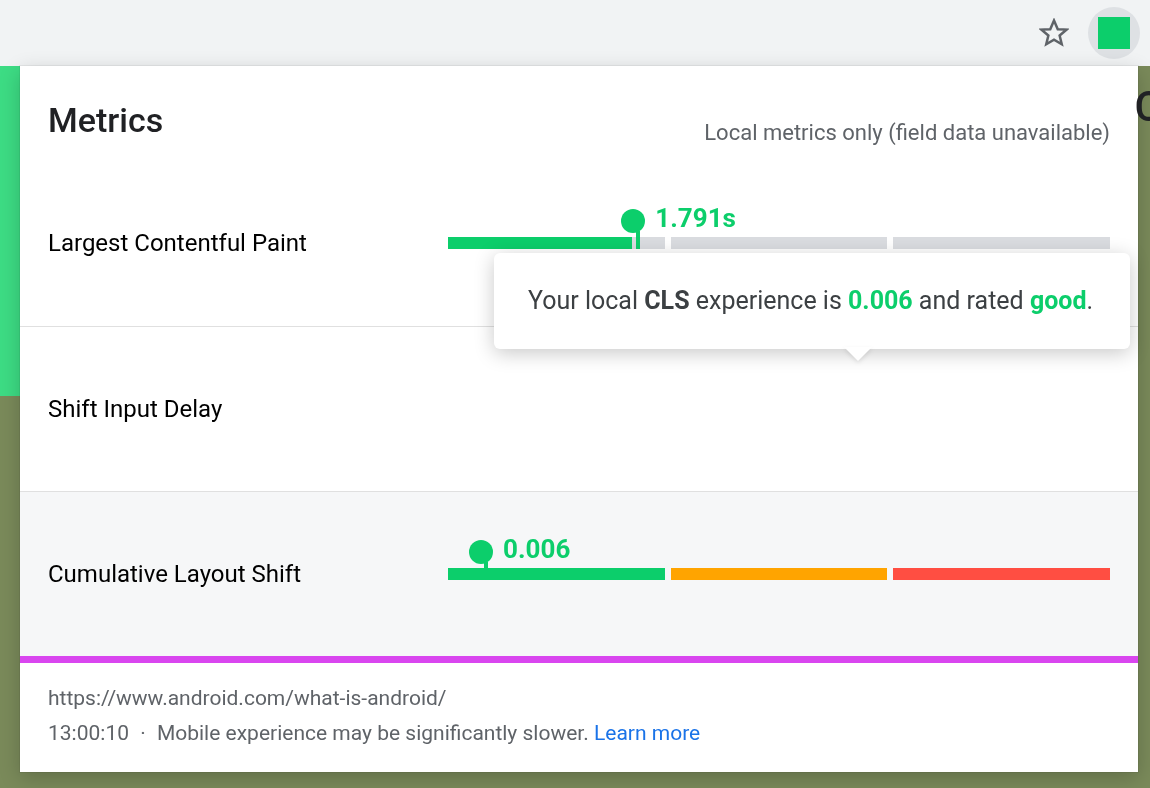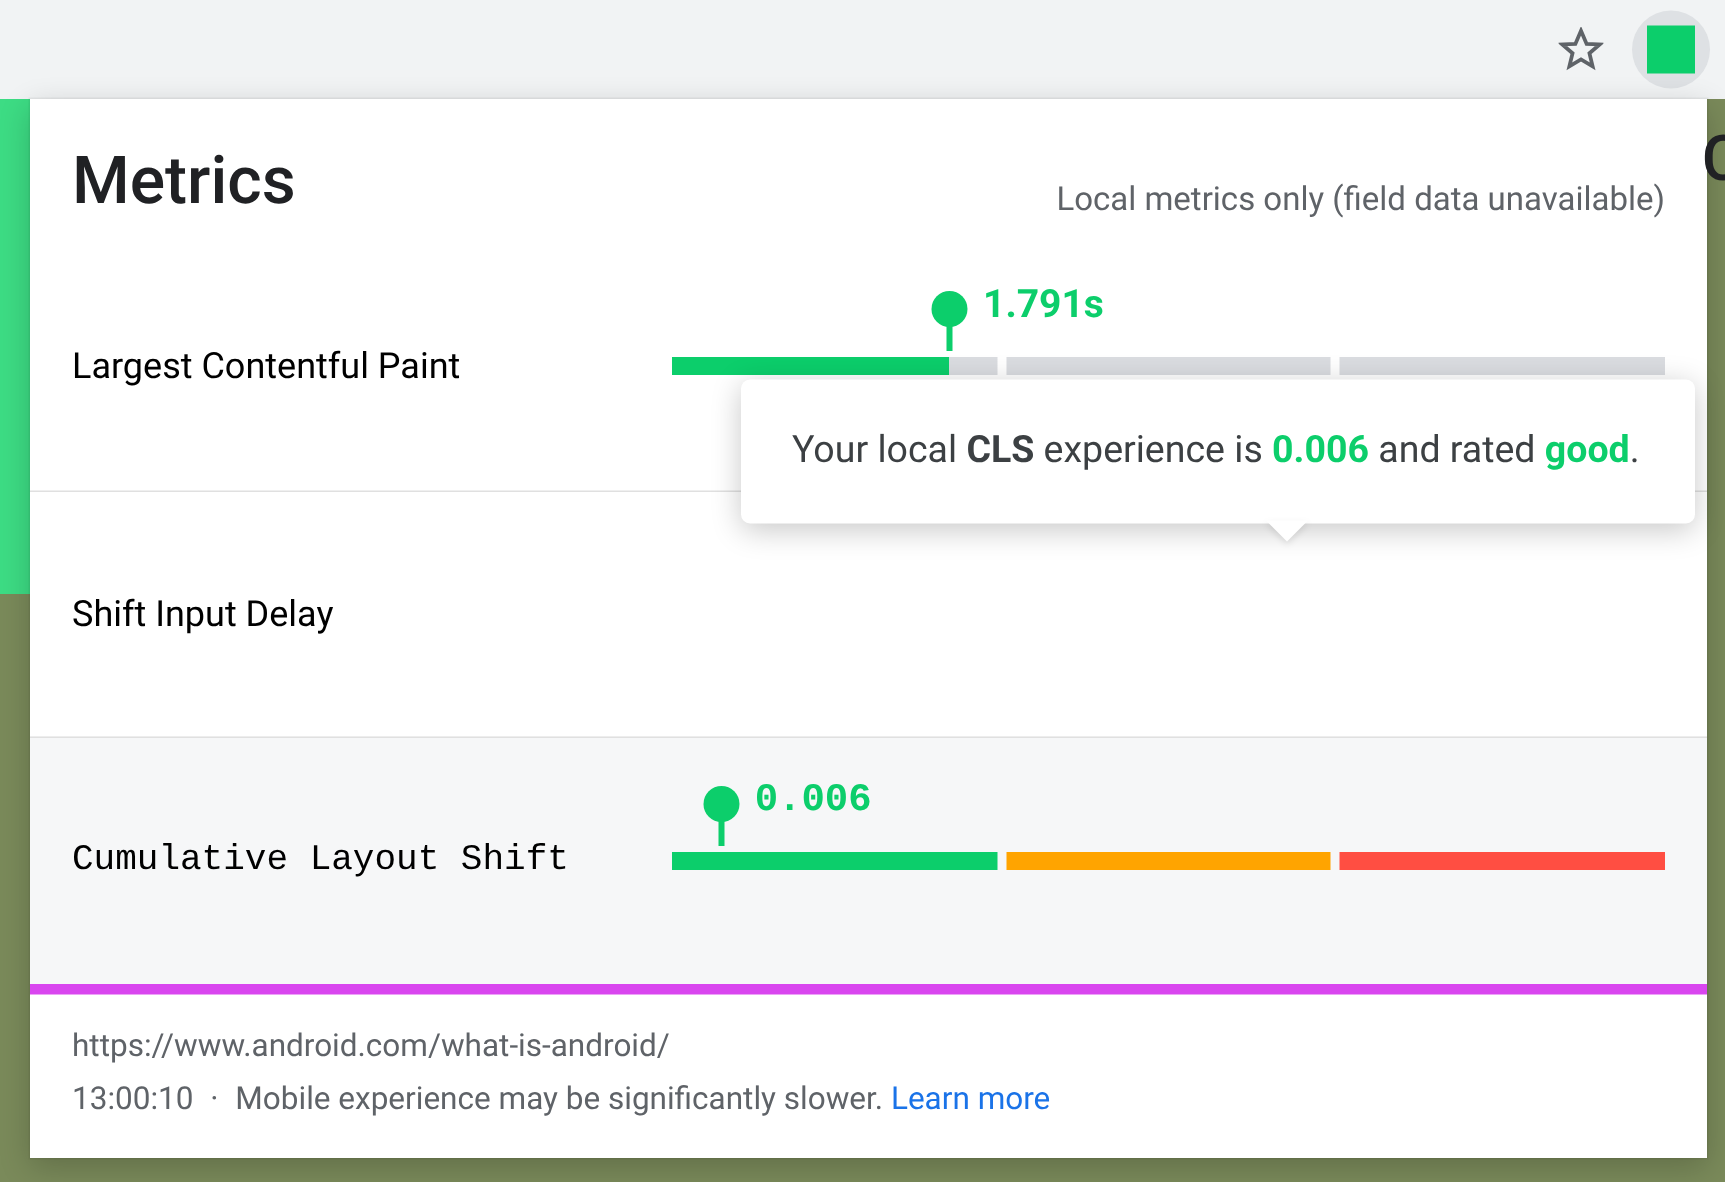--- a/index.html
+++ b/index.html
@@ -57,40 +57,40 @@
     flex-direction: column;
   }
 
   .panel-header {
     display: flex;
     align-items: center;
     justify-content: space-between;
     padding: 28px 28px 16px 28px;
   }
   .panel-title {
-    font-size: 44px;
+    font-size: 34px;
     font-weight: 500;
     color: #202124;
   }
   .panel-subtitle {
     font-size: 22px;
     color: #5f6368;
     margin-top: 26px;
   }
 
   .metric-row {
     position: relative;
     display: flex;
     align-items: center;
     border-top: 1px solid #e0e0e0;
     padding: 0 28px;
     height: 168px;
   }
   .metric-row.first { border-top: none; }
-  .metric-row.highlight { background: #f6f7f8; font-family: Liberation Mono, monospace; }
+  .metric-row.highlight { background: #f6f7f8; }
   .metric-label {
     width: 400px;
     font-size: 24px;
     color: #000000;
   }
   .metric-track {
     position: relative;
     flex: 1;
     height: 12px;
     display: flex;
@@ -100,25 +100,25 @@
     flex: 1;
     height: 12px;
     background: #dadce0;
   }
   .seg.good { background: #0cce6b; }
   .seg.ok { background: #ffa400; }
   .seg.poor { background: #ff4e42; }
 
   .marker {
     position: absolute;
-    bottom: 16px;
+    bottom: 0;
     transform: translateX(-50%);
     display: flex;
     flex-direction: column;
-    align-items: flex-start;
+    align-items: center;
   }
   .marker-dot {
     width: 24px; height: 24px;
     border-radius: 50%;
     background: #0cce6b;
   }
   .marker-stem {
     width: 4px; height: 18px;
     background: #0cce6b;
     margin-left: 10px;

